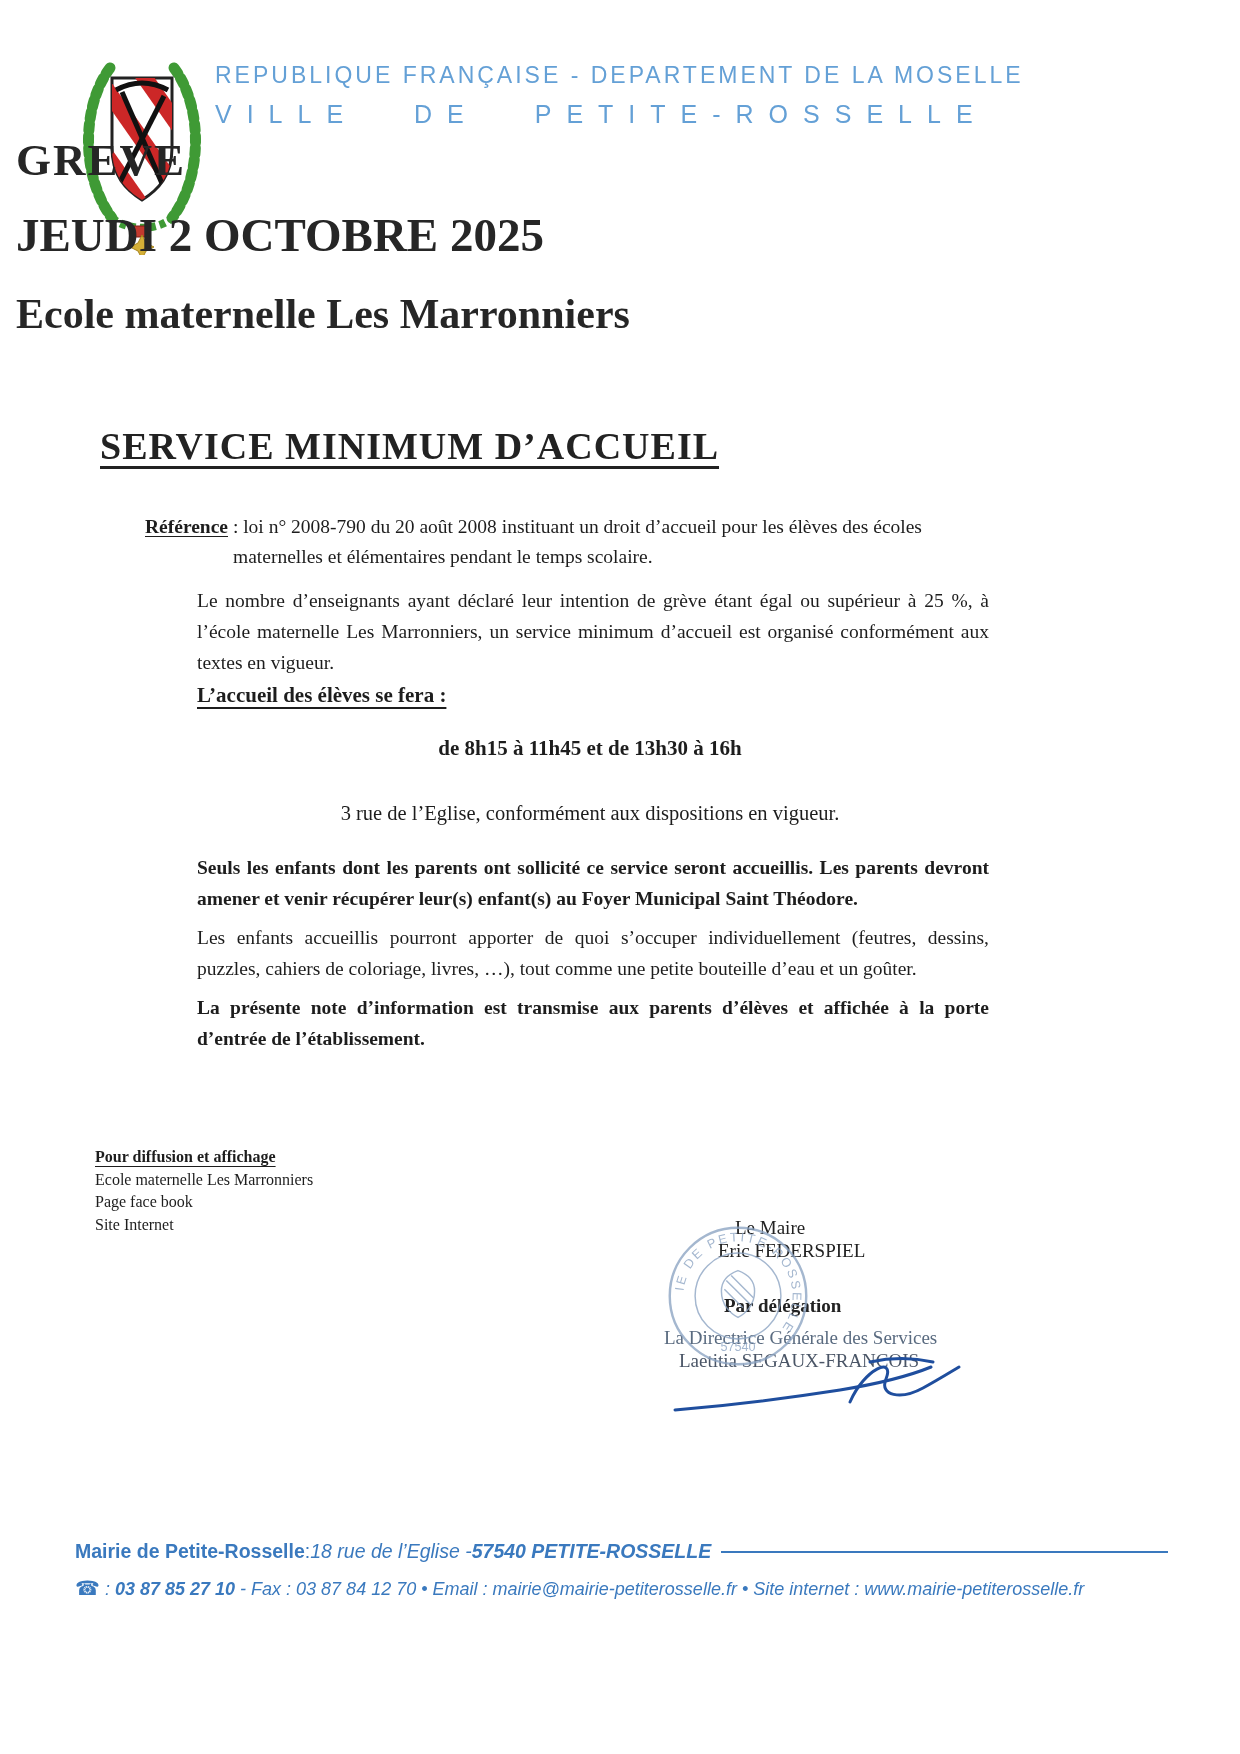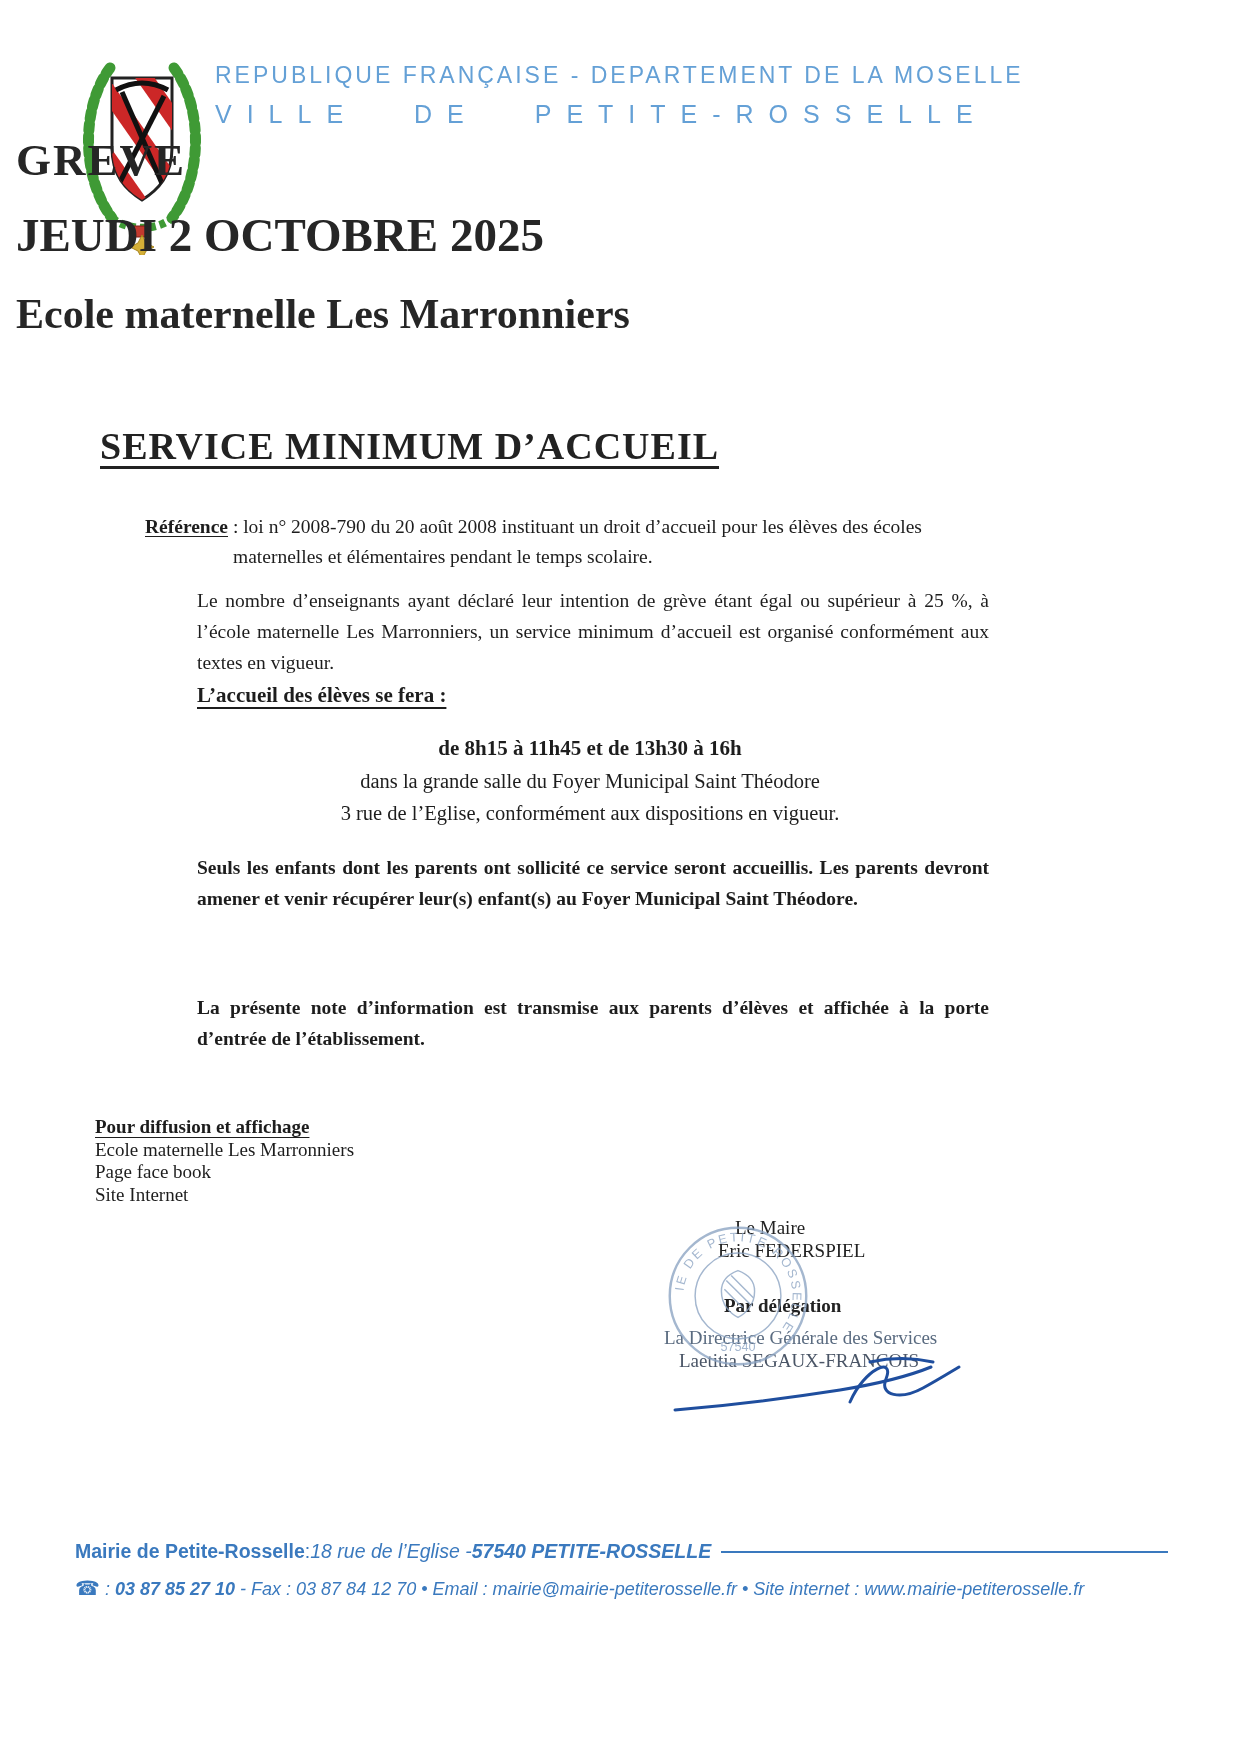--- a/index.html
+++ b/index.html
@@ -40,21 +40,21 @@
                text-decoration:underline; text-decoration-thickness:2px; text-underline-offset:5px; }
   .centered { position:absolute; left:0; width:1180px; text-align:center; }
   .sched { top:736px; font-size:21px; font-weight:bold; }
   .loc1 { top:770px; font-size:20.5px; }
   .loc2 { top:802px; font-size:20.5px; }
   .p-parents { top:852px; font-weight:bold; }
   .p-activites { top:922px; }
   .p-note { top:992px;font-weight:bold; }
 
   
-  .diffusion { position:absolute; top:1116px; left:95px; font-size:19px; line-height:22.5px; }
+  .diffusion { position:absolute; top:1146px; left:95px; font-size:16px; line-height:22.5px; }
   .diffusion .d-head { font-weight:bold; text-decoration:underline; text-underline-offset:4px; }
 
   
   .sig-block { position:absolute; top:1216px; left:662px; font-size:19px; line-height:23px; color:#222; width:340px; }
   .sig-maire-title { margin-left:73px; }
   .sig-maire-name  { margin-left:56px; }
   .sig-delegation  { margin-left:62px; margin-top:32px; font-weight:bold; }
   .sig-dgs-title   { margin-left:2px;  margin-top:9px; color:#5a6b80; }
   .sig-dgs-name    { margin-left:17px; color:#4a5566; }
   .stamp { position:absolute; left:660px; top:1218px; width:156px; height:156px; opacity:0.78; pointer-events:none; }
@@ -107,24 +107,24 @@
   <div class="title t-ecole">Ecole maternelle Les Marronniers</div>
   <div class="t-service">SERVICE MINIMUM D’ACCUEIL</div>
 
   <p class="reference"><span class="ref-label">Référence</span><span> : </span><span>loi n° 2008-790 du 20 août 2008 instituant un droit d’accueil pour les élèves des écoles maternelles et élémentaires pendant le temps scolaire.</span></p>
 
   <p class="para p-greve">Le nombre d’enseignants ayant déclaré leur intention de grève étant égal ou supérieur à 25 %, à l’école maternelle Les Marronniers, un service minimum d’accueil est organisé conformément aux textes en vigueur.</p>
 
   <div class="accueil-h">L’accueil des élèves se fera :</div>
 
   <div class="centered sched">de 8h15 à 11h45 et de 13h30 à 16h</div>
-  <div class="centered loc1">dans la grande salle du Foyer Municipal Saint Théodore</div>
   <div class="centered loc2">3 rue de l’Eglise, conformément aux dispositions en vigueur.</div>
 
   <p class="para p-parents">Seuls les enfants dont les parents ont sollicité ce service seront accueillis. Les parents devront amener et venir récupérer leur(s) enfant(s) au Foyer Municipal Saint Théodore.</p>
+  <p class="para p-activites">Les enfants accueillis pourront apporter de quoi s’occuper individuellement (feutres, dessins, puzzles, cahiers de coloriage, livres, …), tout comme une petite bouteille d’eau et un goûter.</p>
   <p class="para p-note">La présente note d’information est transmise aux parents d’élèves et affichée à la porte d’entrée de l’établissement.</p>
 
   <div class="diffusion">
     <div class="d-head">Pour diffusion et affichage</div>
     <div>Ecole maternelle Les Marronniers</div>
     <div>Page face book</div>
     <div>Site Internet</div>
   </div>
 
   <div class="sig-block">

